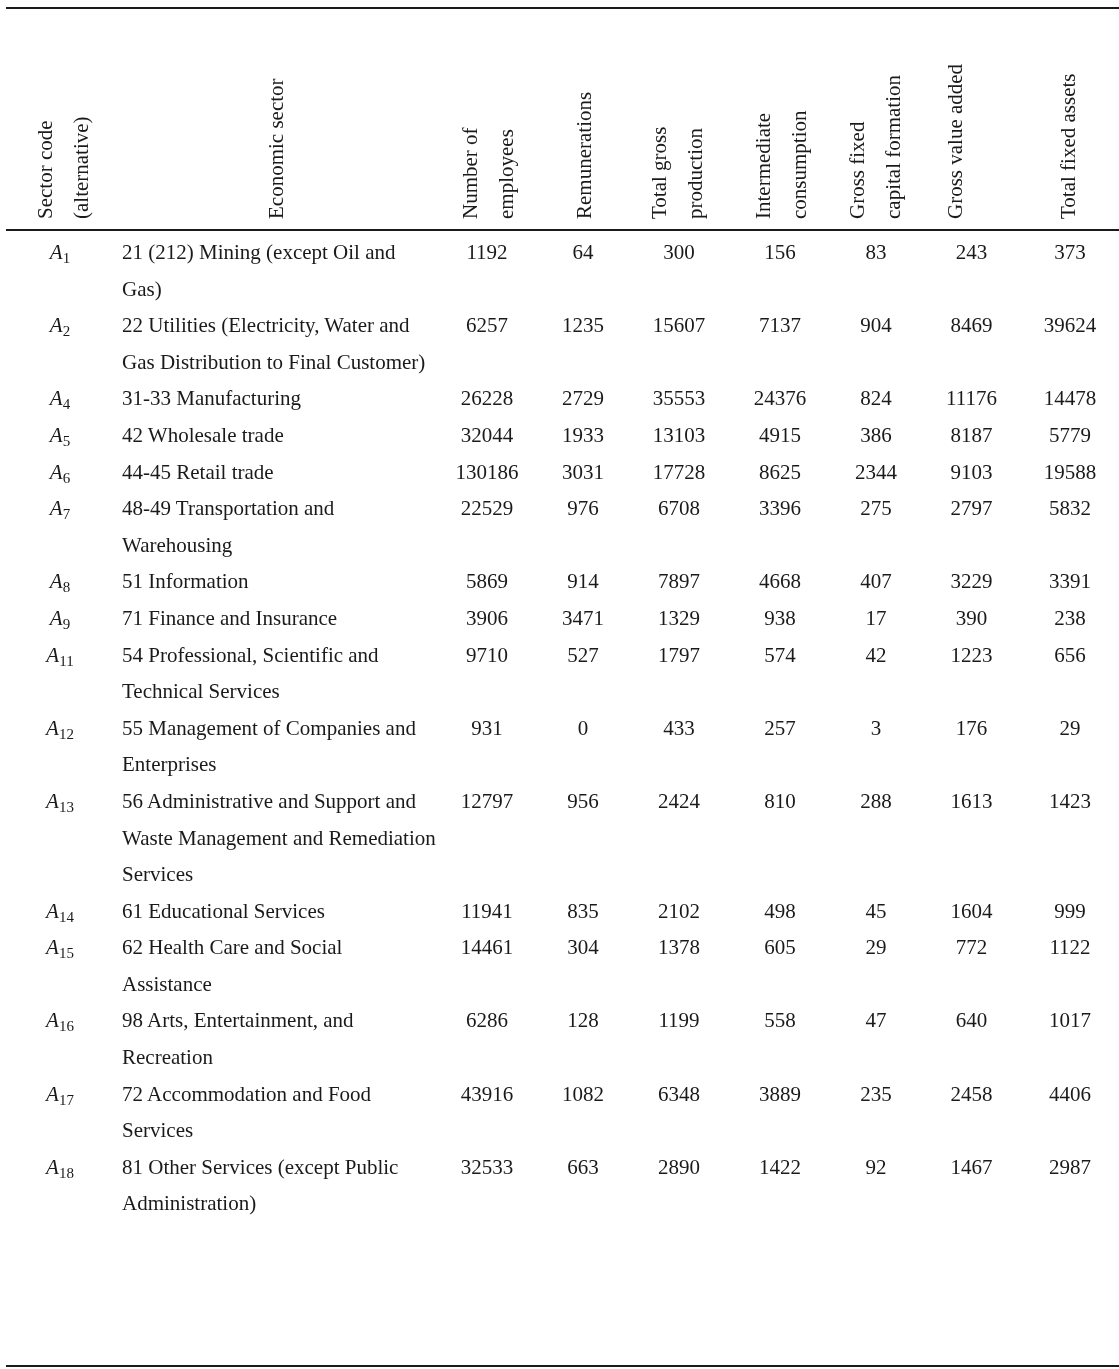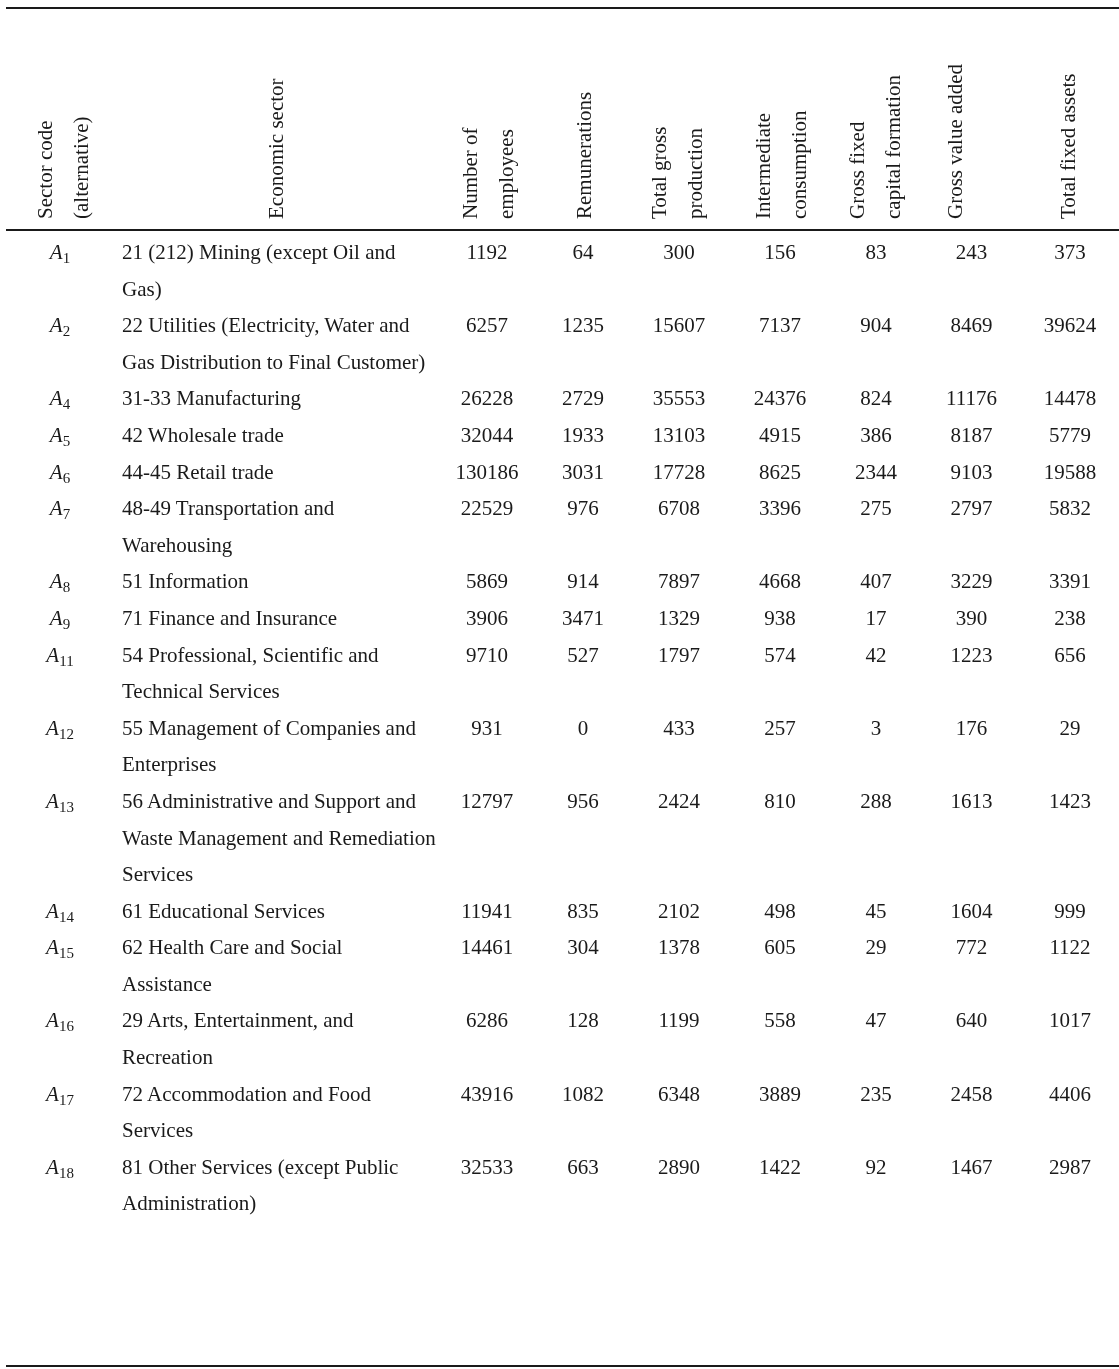--- a/index.html
+++ b/index.html
@@ -243,21 +243,21 @@
         <td class="num">14461</td>
         <td class="num">304</td>
         <td class="num">1378</td>
         <td class="num">605</td>
         <td class="num">29</td>
         <td class="num">772</td>
         <td class="num">1122</td>
       </tr>
       <tr>
         <td class="code"><span>A</span><sub>16</sub></td>
-        <td class="sector">29 Arts, Entertainment, and Recreation</td>
+        <td class="sector">98 Arts, Entertainment, and Recreation</td>
         <td class="num">6286</td>
         <td class="num">128</td>
         <td class="num">1199</td>
         <td class="num">558</td>
         <td class="num">47</td>
         <td class="num">640</td>
         <td class="num">1017</td>
       </tr>
       <tr>
         <td class="code"><span>A</span><sub>17</sub></td>

